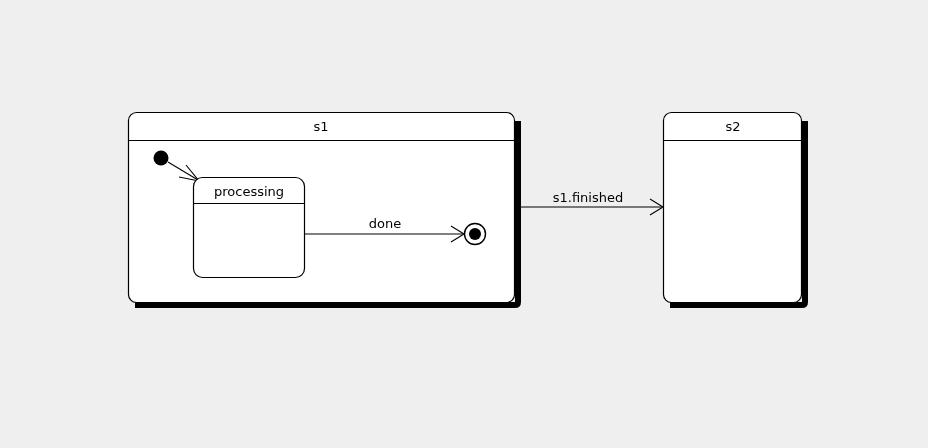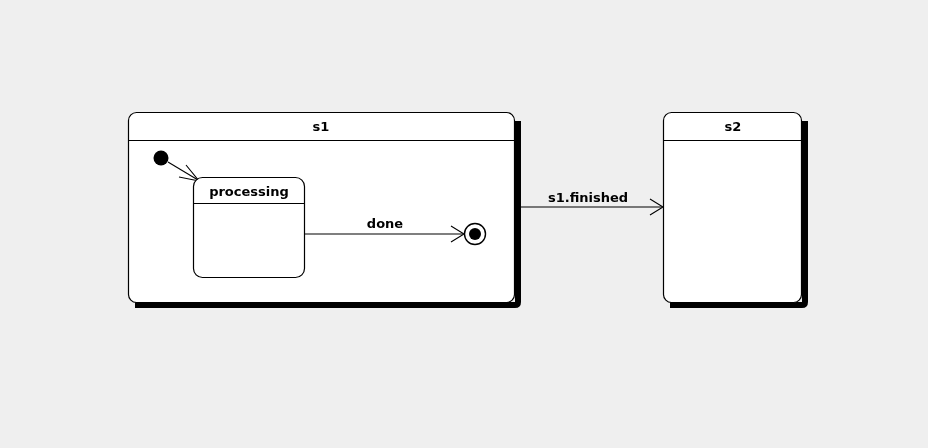--- a/index.html
+++ b/index.html
@@ -10,21 +10,20 @@
     width: 928px;
     height: 448px;
     background: #efefef;
     font-family: "DejaVu Sans", sans-serif;
     overflow: hidden;
   }
   #canvas {
     position: relative;
     width: 928px;
     height: 448px;
-    font-weight: bold;
   }
   #diagram-svg {
     position: absolute;
     top: 0;
     left: 0;
     width: 928px;
     height: 448px;
     display: block;
   }
   .state-title {

